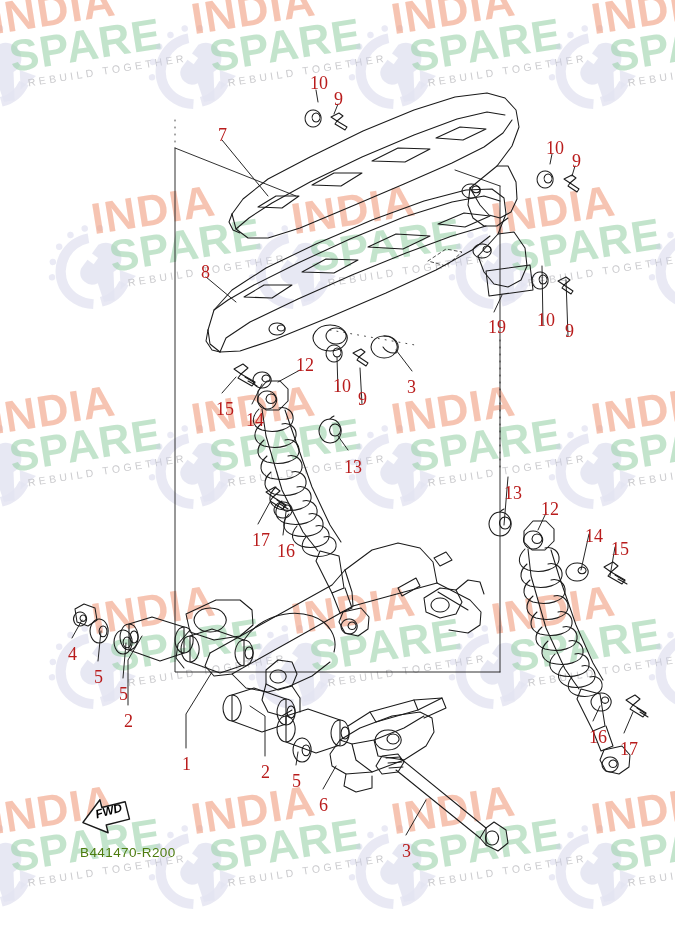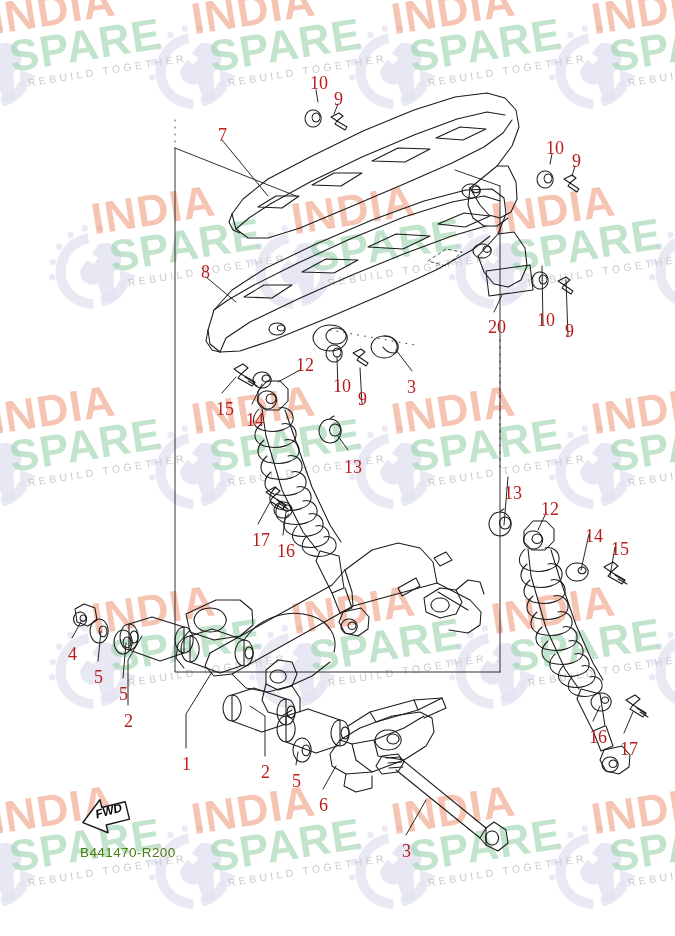--- a/index.html
+++ b/index.html
@@ -920,21 +920,21 @@
 
   <div id="callout-layer">
       <div class="callout" style="left: 310px; top: 74px;">10</div>
       <div class="callout" style="left: 334px; top: 90px;">9</div>
       <div class="callout" style="left: 218px; top: 126px;">7</div>
       <div class="callout" style="left: 546px; top: 139px;">10</div>
       <div class="callout" style="left: 572px; top: 152px;">9</div>
       <div class="callout" style="left: 201px; top: 263px;">8</div>
       <div class="callout" style="left: 537px; top: 311px;">10</div>
       <div class="callout" style="left: 565px; top: 322px;">9</div>
-      <div class="callout" style="left: 488px; top: 318px;">20</div>
+      <div class="callout" style="left: 488px; top: 318px;">19</div>
       <div class="callout" style="left: 296px; top: 356px;">12</div>
       <div class="callout" style="left: 333px; top: 377px;">10</div>
       <div class="callout" style="left: 358px; top: 390px;">9</div>
       <div class="callout" style="left: 407px; top: 378px;">3</div>
       <div class="callout" style="left: 216px; top: 400px;">15</div>
       <div class="callout" style="left: 246px; top: 411px;">14</div>
       <div class="callout" style="left: 344px; top: 458px;">13</div>
       <div class="callout" style="left: 504px; top: 484px;">13</div>
       <div class="callout" style="left: 541px; top: 500px;">12</div>
       <div class="callout" style="left: 252px; top: 531px;">17</div>

